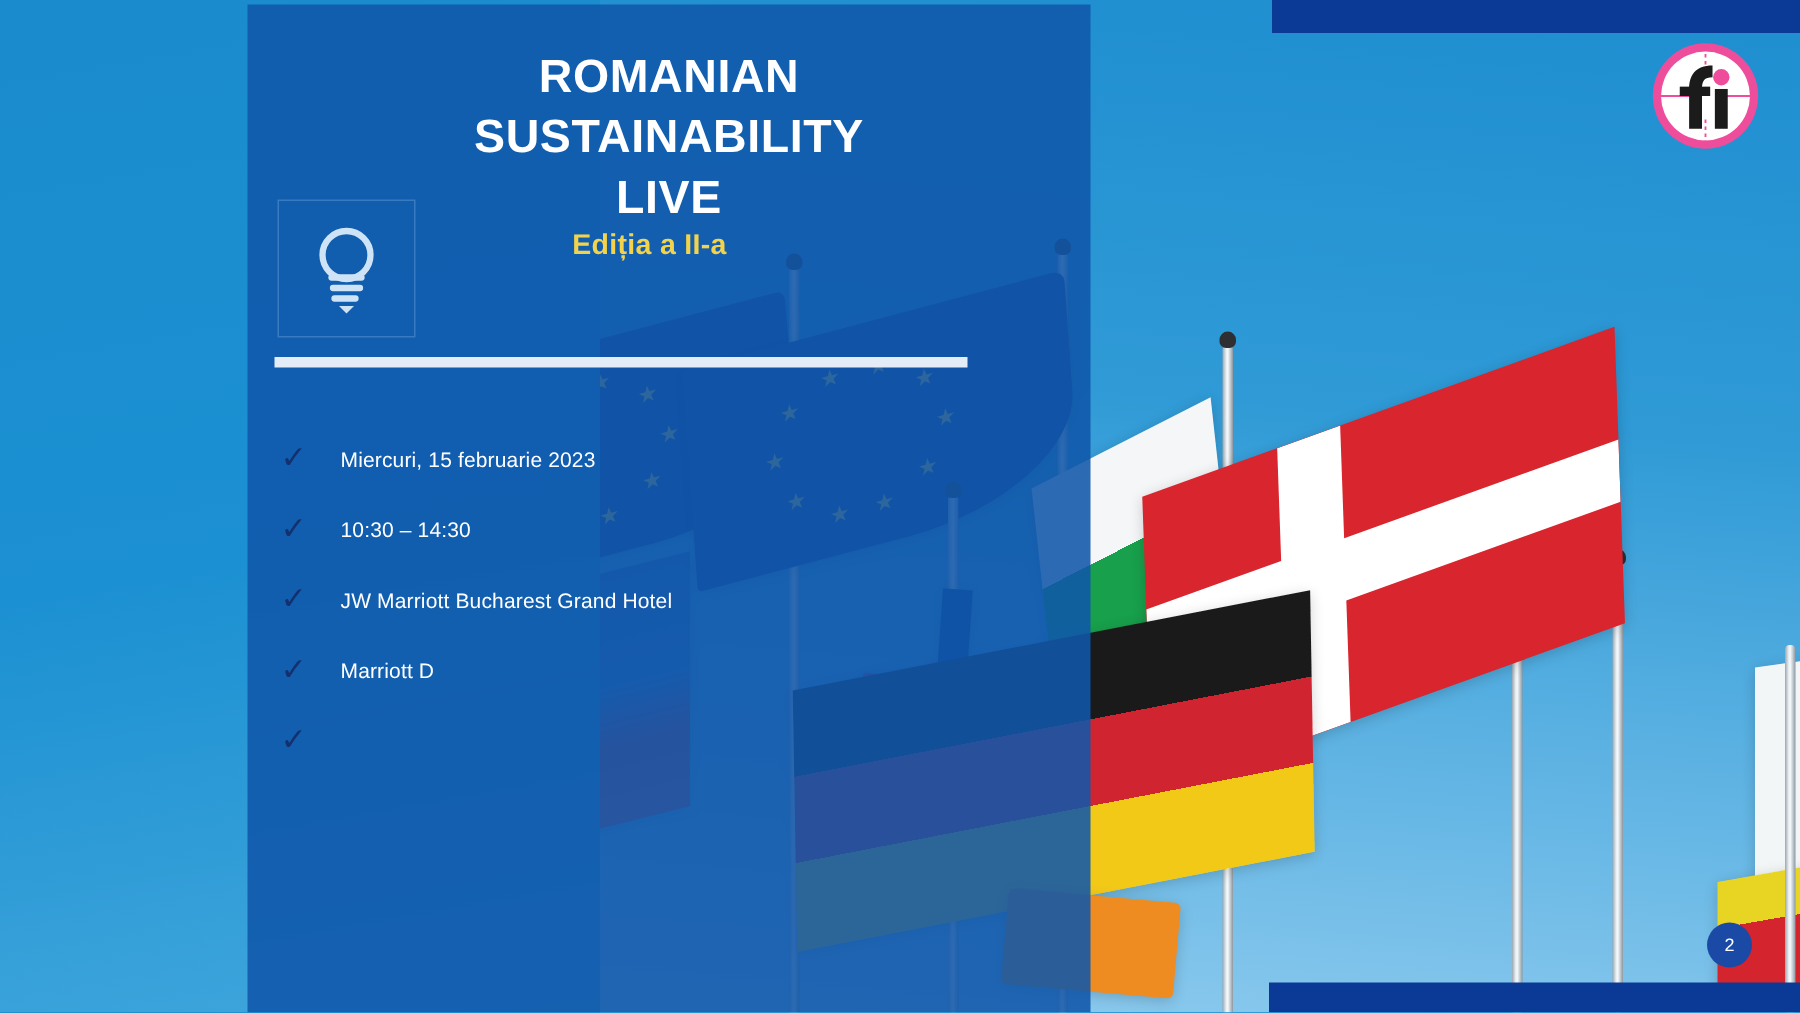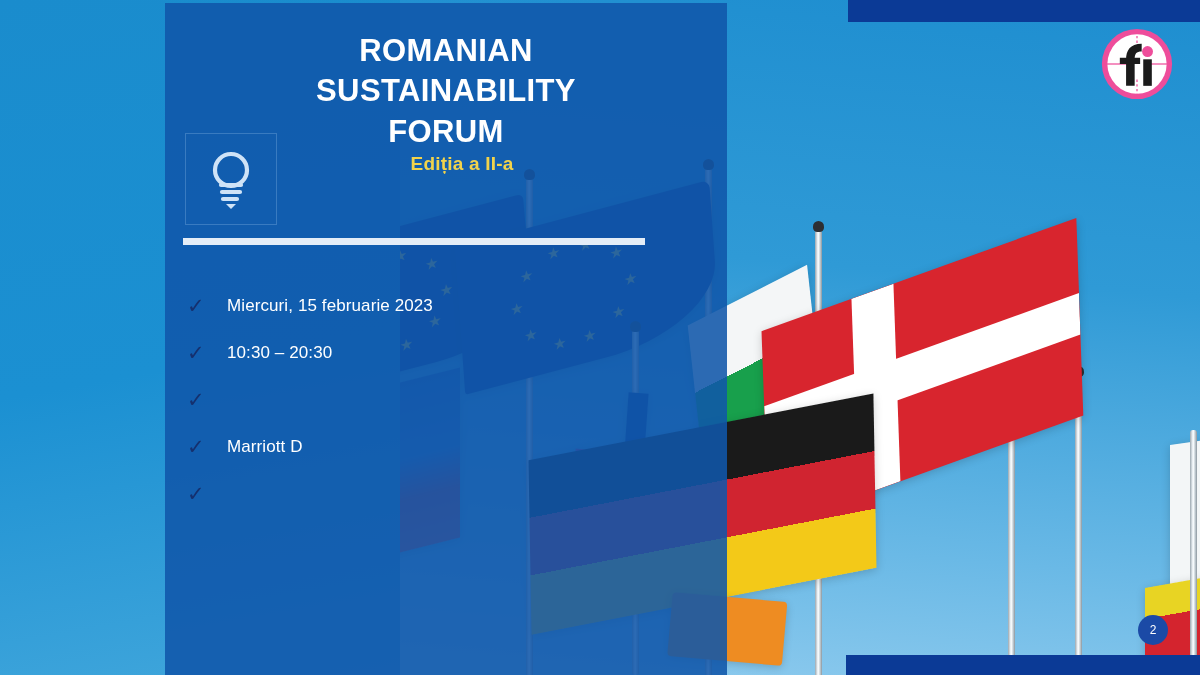--- a/index.html
+++ b/index.html
@@ -73,21 +73,21 @@
   #title {
     position:absolute; left:40px; top:28px; width:482px;
     text-align:center;
     color:#ffffff;
     font-weight:bold;
     font-size:31px;
     line-height:1.30;
     letter-spacing:.4px;
   }
   #subtitle {
-    position:absolute; left:56px; top:150px; width:482px;
+    position:absolute; left:27px; top:150px; width:482px;
     text-align:center;
     color:#f2d34b;
     font-weight:bold;
     font-size:19px;
     letter-spacing:.2px;
   }
 
   #divider {
     position:absolute;
     left:18px; top:235px;
@@ -108,21 +108,21 @@
   .bullet .check{
     flex:0 0 auto;
     width:40px;
     color:#15306e;
     font-size:21px;
     line-height:30px;
     font-weight:normal;
   }
   .bullet .btext{
     color:#ffffff;
-    font-size:17px;
+    font-size:14px;
     line-height:30px;
     letter-spacing:.1px;
     white-space:pre-line;
   }
 
   
   #bar-top{
     position:absolute; right:0; top:0;
     width:352px; height:22px;
     background:#0b3a96; z-index:50;
@@ -216,21 +216,21 @@
 
     <div class="flag" style="left:745px; top:588px; width:130px; height:86px; transform:skewY(-10deg);
                 background:linear-gradient(180deg,#e8d423 0%,#e8d423 36%,#d4242e 36%,#d4242e 100%);"></div>
     <div class="pole nocap" style="left:790px; top:430px; height:248px;"></div>
   </div>
 
   <div id="panel">
 
     <div id="title" style="white-space:pre-line;">ROMANIAN
 SUSTAINABILITY
-FORUM</div>
+LIVE</div>
 
     <div class="bulb-box">
       <svg width="52" height="62" viewBox="0 0 52 62">
         <circle cx="26" cy="22" r="16" fill="none" stroke="#cfe3f7" stroke-width="4.2"></circle>
         <path d="M16 37 h20" stroke="#cfe3f7" stroke-width="4.2" stroke-linecap="round" fill="none"></path>
         <path d="M17 44 h18" stroke="#cfe3f7" stroke-width="4.2" stroke-linecap="round" fill="none"></path>
         <path d="M18 51 h14" stroke="#cfe3f7" stroke-width="4.2" stroke-linecap="round" fill="none"></path>
         <path d="M21 56 h10 l-5 5 z" fill="#cfe3f7"></path>
       </svg>
     </div>
@@ -239,24 +239,25 @@
 
     <div id="divider"></div>
 
     <div id="bullets">
       <div class="bullet">
         <span class="check">✓</span>
         <span class="btext">Miercuri, 15 februarie 2023</span>
       </div>
       <div class="bullet">
         <span class="check">✓</span>
-        <span class="btext">10:30 – 20:30</span>
-      </div>
-      <div class="bullet">
-        <span class="check">✓</span>
+        <span class="btext">10:30 – 14:30</span>
+      </div>
+      <div class="bullet">
+        <span class="check">✓</span>
+        <span class="btext">JW Marriott Bucharest Grand Hotel</span>
       </div>
       <div class="bullet">
         <span class="check">✓</span>
         <span class="btext">Marriott D</span>
       </div>
       <div class="bullet">
         <span class="check">✓</span>
       </div>
     </div>
   </div>

